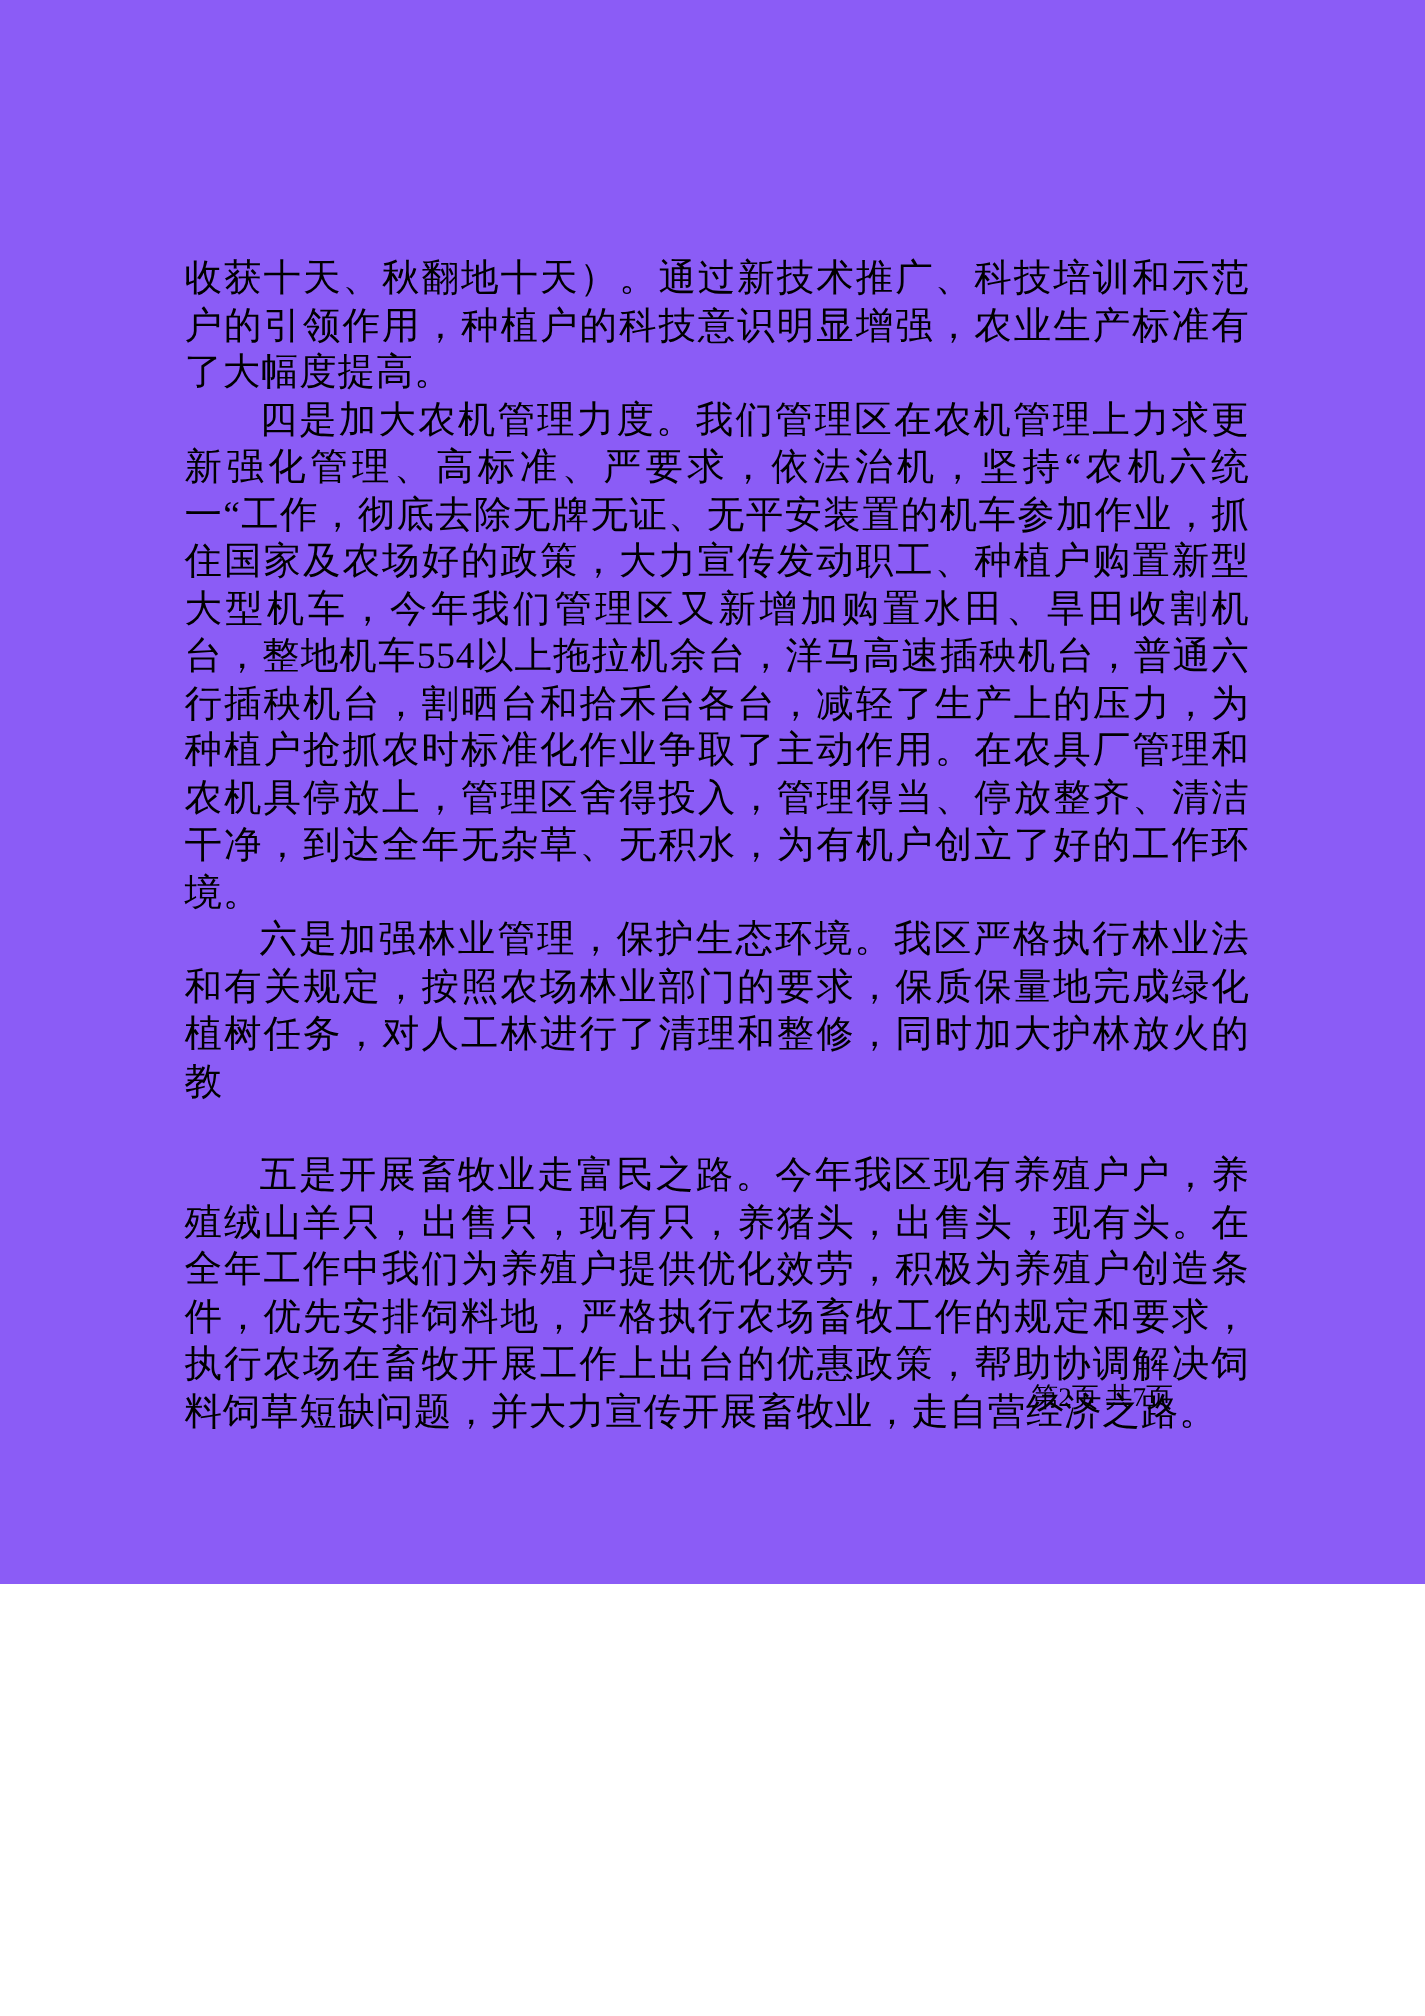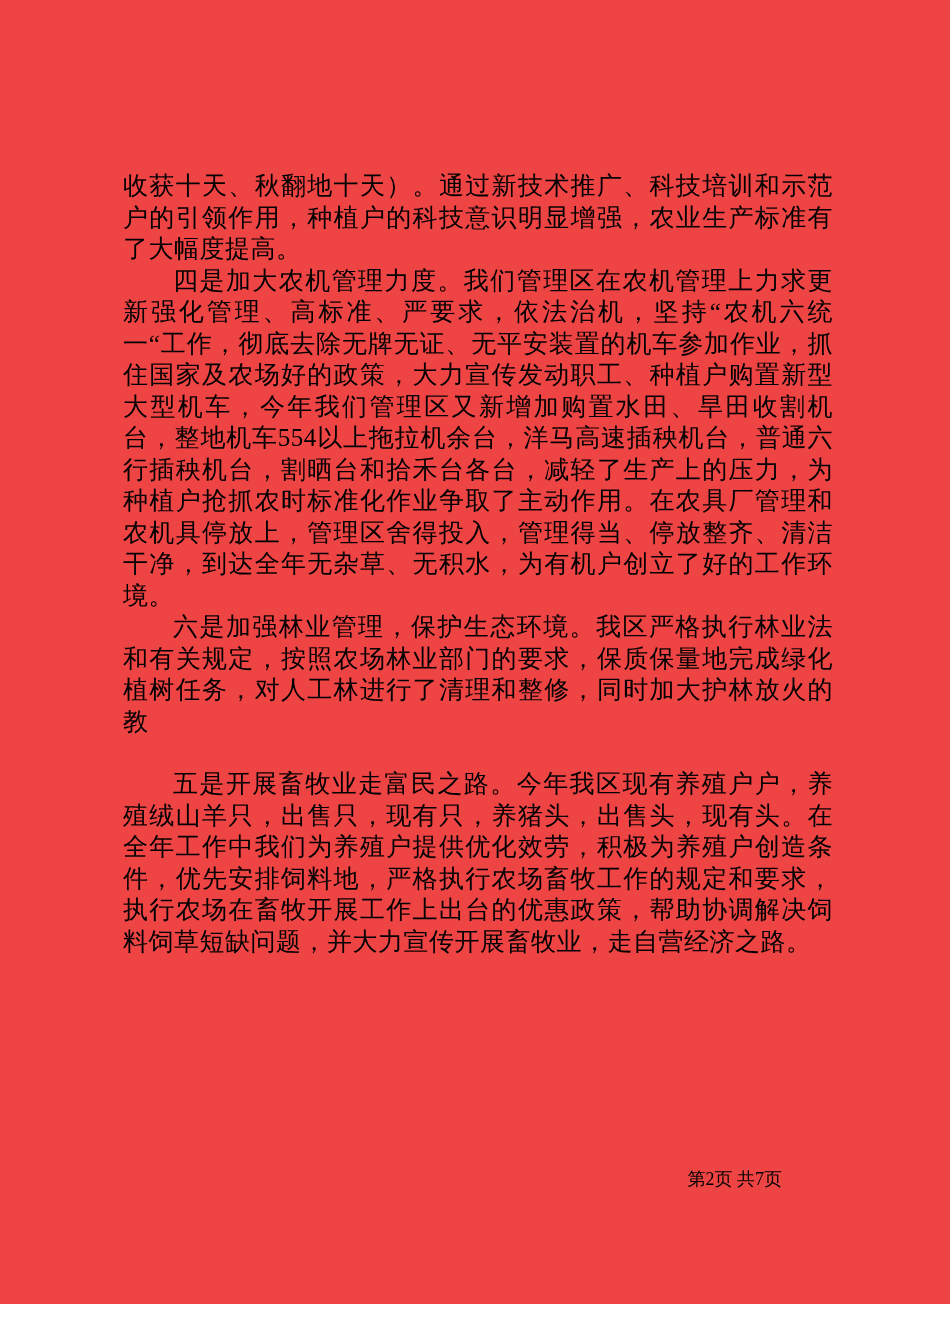--- a/index.html
+++ b/index.html
@@ -8,22 +8,22 @@
       width: 950px;
       height: 1344px;
       position: relative;
       overflow: hidden;
       font-family: "Liberation Serif", "DejaVu Serif", serif;
       color: #000000;
     }
     .page {
       position: absolute;
       left: 0; top: 0;
-      width: 950px; height: 1304px;
-      background: #ef4444;
+      width: 950px; height: 1056px;
+      background: #8b5cf6;
     }
     .text-block {
       position: absolute;
       left: 123px;
       top: 170px;
       width: 710px;
     }
     .para {
       font-size: 25px;
       line-height: 31.5px;

